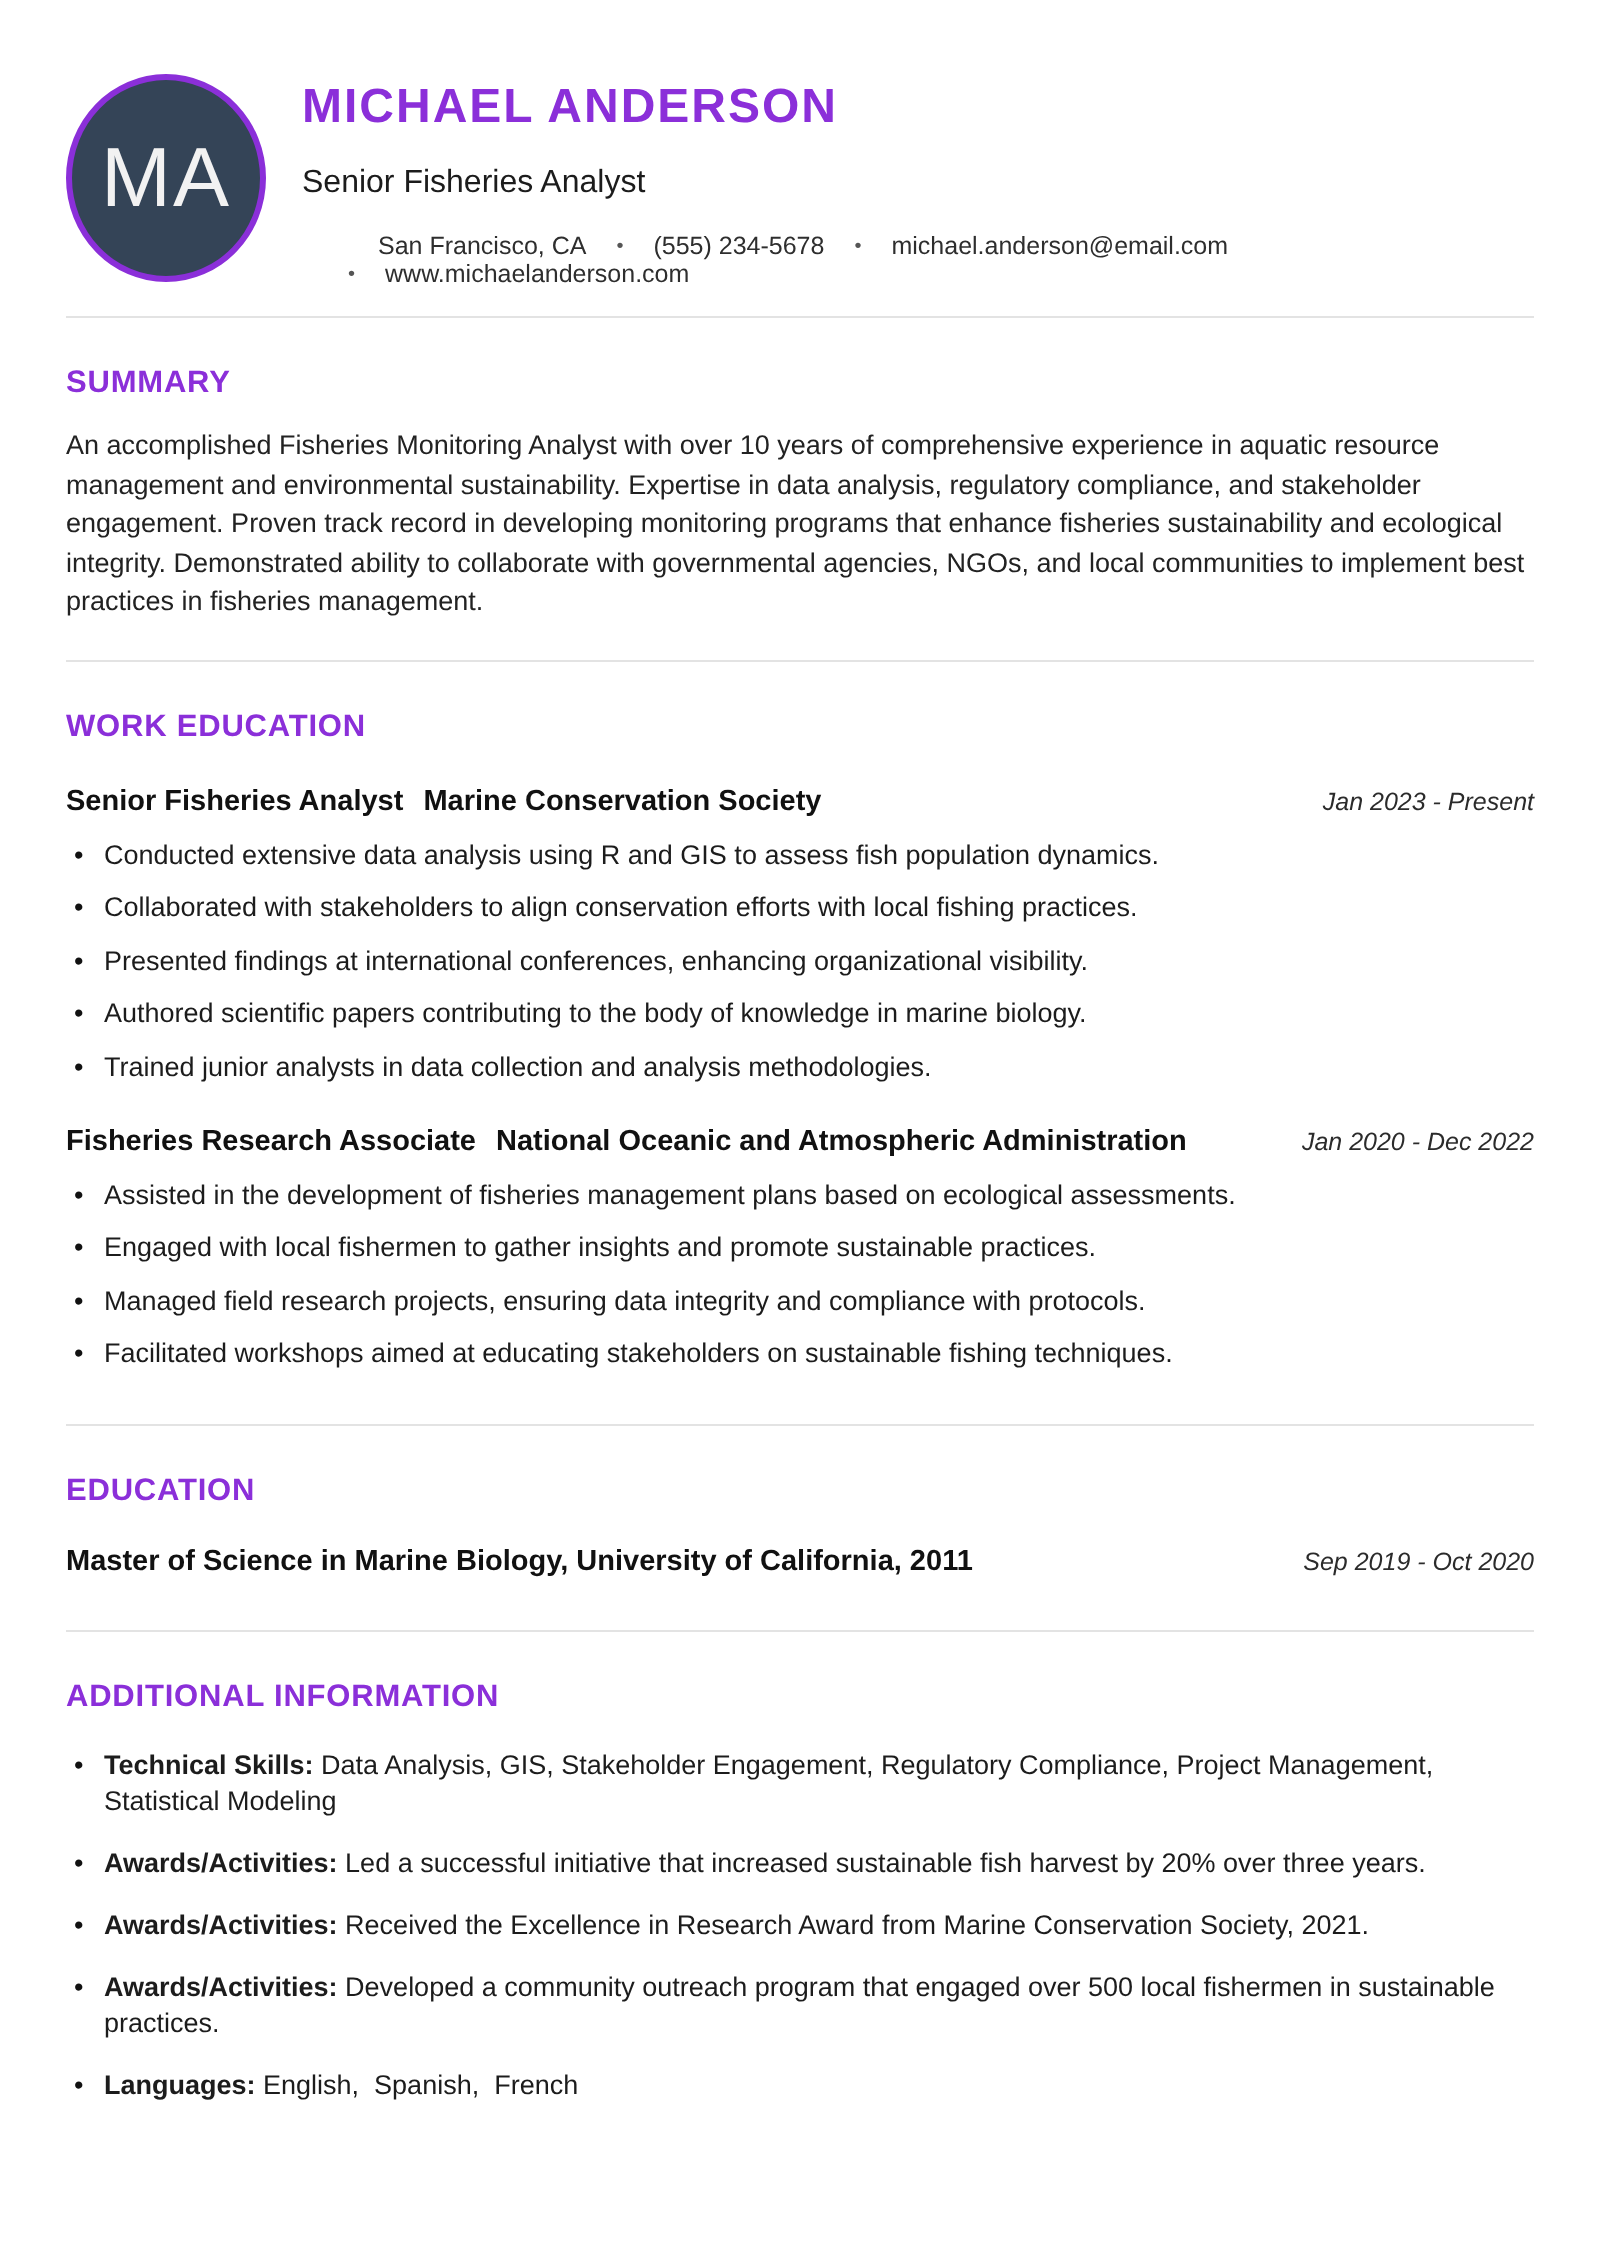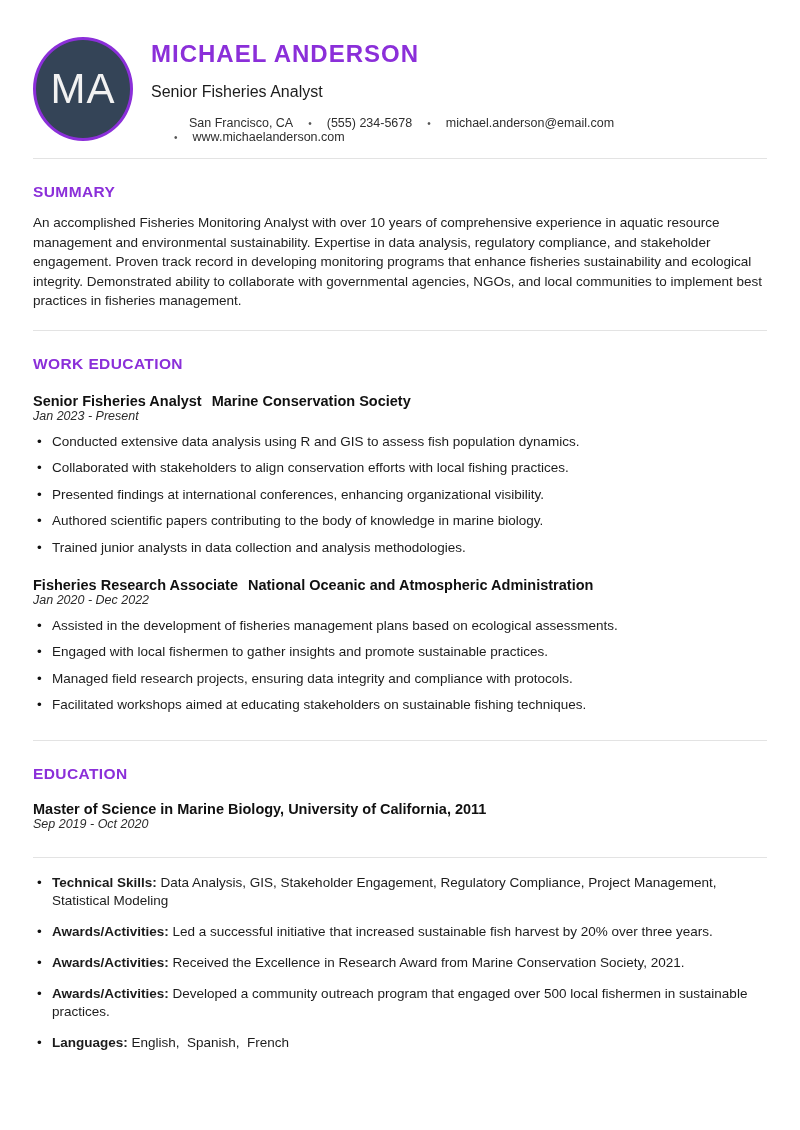--- a/index.html
+++ b/index.html
@@ -51,21 +51,20 @@
 
   .section-heading {
     margin-top: 24px;
     color: var(--accent, #8B2FD9);
     font-size: 15.5px; font-weight: 700; letter-spacing: 0.4px;
   }
 
   .entry-header {
     display: flex; justify-content: space-between; align-items: baseline;
     margin-top: 20px;
-    flex-direction: column;
   }
   .entry-titles { font-size: 14.5px; font-weight: 700; color: #111; }
   .entry-company { margin-left: 10px; }
   .entry-dates {
     font-size: 12.5px; font-style: italic; color: #2b2b2b; white-space: nowrap;
   }
 
   .summary-text {
     margin-top: 12px; font-size: 13.5px; line-height: 19.6px; color: #222;
     max-width: 736px;
@@ -181,20 +180,21 @@
   <hr class="divider div-3">
 
   <div class="section-heading">EDUCATION</div>
   <div class="entry-header edu-header">
     <div class="entry-titles">Master of Science in Marine Biology, University of California, 2011</div>
     <span class="entry-dates">Sep 2019 - Oct 2020</span>
   </div>
 
   <hr class="divider div-4">
 
+  <div class="section-heading">ADDITIONAL INFORMATION</div>
   <ul class="bullets info-list">
 
       <li><span class="info-label">Technical Skills:</span><span class="info-text"> Data Analysis, GIS, Stakeholder Engagement, Regulatory Compliance, Project Management, Statistical Modeling</span></li>
 
       <li><span class="info-label">Awards/Activities:</span><span class="info-text"> Led a successful initiative that increased sustainable fish harvest by 20% over three years.</span></li>
 
       <li><span class="info-label">Awards/Activities:</span><span class="info-text"> Received the Excellence in Research Award from Marine Conservation Society, 2021.</span></li>
 
       <li><span class="info-label">Awards/Activities:</span><span class="info-text"> Developed a community outreach program that engaged over 500 local fishermen in sustainable practices.</span></li>
 

